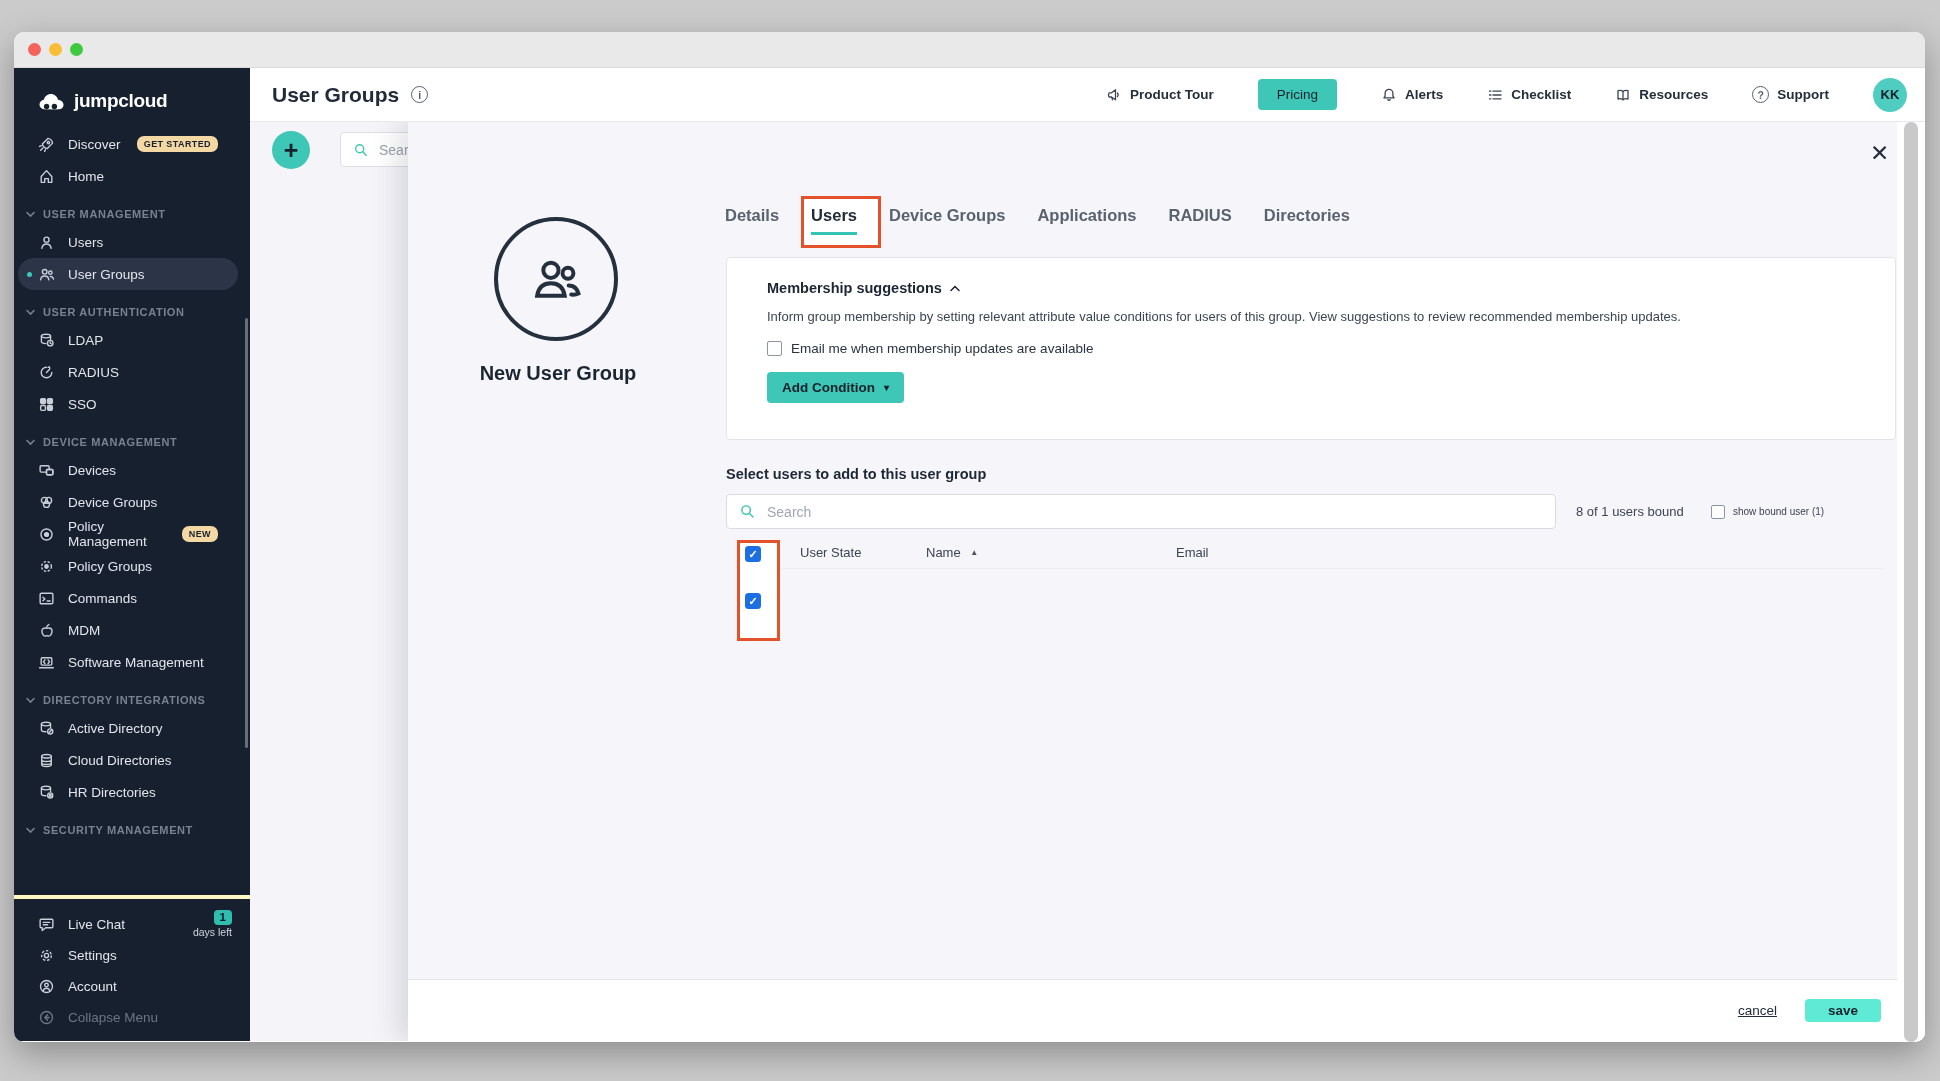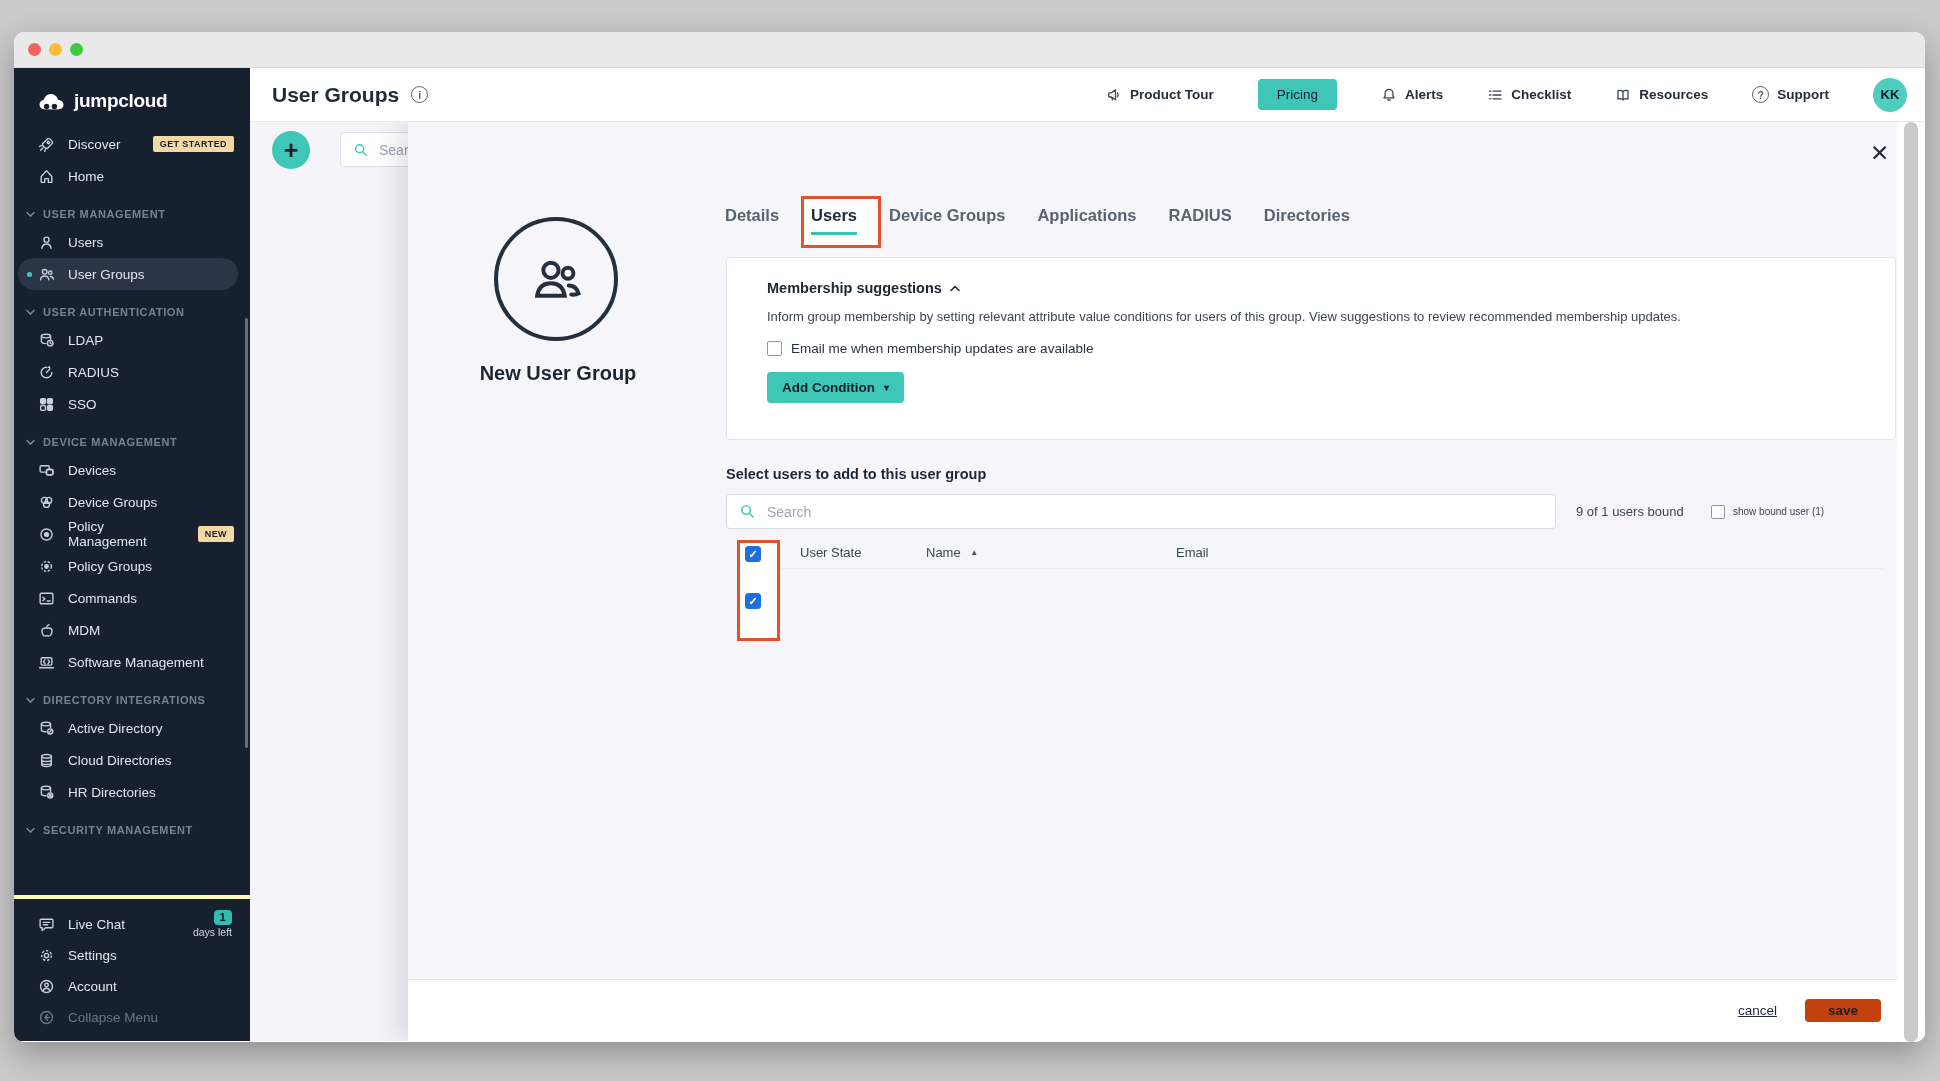--- a/index.html
+++ b/index.html
@@ -14,21 +14,21 @@
   .logo{display:flex;align-items:center;gap:9px;padding:22px 0 12px 24px;}
   .logo-text{font-size:19px;font-weight:bold;color:#fff;letter-spacing:-.3px;}
   .nav{flex:1;overflow:hidden;padding-top:4px;}
   .nav-item{display:flex;align-items:center;gap:13px;height:32px;padding:0 14px 0 24px;font-size:13.5px;color:#e2e6ec;cursor:pointer;}
   .nav-item svg{color:#c9cfd9;flex:0 0 17px;}
   .nav-item.active{background:#2b3547;border-radius:16px;margin:0 12px 0 4px;padding-left:20px;position:relative;}
   .nav-item.active::before{content:"";position:absolute;left:9px;top:14px;width:5px;height:5px;border-radius:50%;background:#41c7b9;}
   .section{display:flex;align-items:center;gap:8px;margin:16px 0 6px 12px;font-size:11px;font-weight:bold;letter-spacing:.6px;color:#79828f;}
   .section svg{color:#79828f;}
   .section.clipped{height:12px;overflow:hidden;margin-bottom:2px;}
-  .badge{background:#f3d8a3;color:#17202e;font-size:9px;font-weight:bold;padding:3px 7px;border-radius:2px;letter-spacing:.4px;margin-left:auto;margin-right:2px;white-space:nowrap;}
+  .badge{background:#f3d8a3;color:#17202e;font-size:9px;font-weight:bold;padding:3px 7px;border-radius:7px;letter-spacing:.4px;margin-left:auto;margin-right:18px;white-space:nowrap;}
   .sb-scroll{position:absolute;right:2px;top:250px;width:3px;height:430px;background:rgba(225,230,238,.4);border-radius:2px;}
   .sb-footer{border-top:4px solid #fef9c3;padding:10px 0 8px 0;}
   .sb-footer .nav-item{height:31px;}
   .days-stack{margin-left:auto;text-align:right;margin-right:4px;line-height:1.1;}
   .one-badge{display:inline-block;background:#2fbdb0;color:#0e1823;font-weight:bold;font-size:11.5px;padding:1px 6px;border-radius:4px;}
   .days-sub{font-size:10.5px;color:#cfd5dd;margin-top:2px;}
   .dim{color:#6b7585 !important;}
   .dim svg{color:#6b7585 !important;}
   
   .main{flex:1;display:flex;flex-direction:column;position:relative;background:#fff;}
@@ -78,21 +78,21 @@
   .col-name{width:250px;flex-shrink:0;}
   .col-email{flex:1;}
   .sort-asc{font-size:8px;color:#4a5361;margin-left:6px;vertical-align:2px;}
   .name-link{font-weight:bold;color:#1d2635;text-decoration:underline;cursor:pointer;}
   .sub-name{font-size:11.5px;color:#707885;margin-top:3px;}
   .cbx-checked{position:absolute;width:16px;height:16px;background:#1b6fe3;border-radius:3.5px;color:#fff;font-size:11px;font-weight:bold;display:flex;align-items:center;justify-content:center;z-index:13;cursor:pointer;}
   .cb-head{left:337px;top:424px;}
   .cb-row{left:337px;top:471px;}
   .drawer-footer{position:absolute;left:0;bottom:0;width:100%;height:62px;background:#fff;border-top:1px solid #e3e5ea;display:flex;align-items:center;justify-content:flex-end;gap:28px;padding-right:16px;}
   .cancel-link{font-size:13.5px;color:#232c3a;text-decoration:underline;cursor:pointer;}
-  .save-btn{background:#c2410c;color:#15202d;font-weight:bold;font-size:13.5px;padding:4px 23px;border-radius:4px;cursor:pointer;}
+  .save-btn{background:#5eead4;color:#15202d;font-weight:bold;font-size:13.5px;padding:4px 23px;border-radius:4px;cursor:pointer;}
   .vgutter{position:absolute;right:0;top:90px;width:28px;height:920px;background:#fff;z-index:15;}
   .vscroll{position:absolute;right:7px;top:0;width:14px;height:100%;background:#c9c9c9;border-radius:7px;}
   .icn{display:inline-flex;}
 </style>
 </head>
 <body>
 
 <div class="window">
   <div class="titlebar">
     <div class="tl red"></div>
@@ -488,21 +488,21 @@
 
           <div class="search-box">
             <span class="icn">
                 <svg width="17" height="17" viewBox="0 0 16 16" fill="none" stroke="currentColor" stroke-width="1.4" stroke-linecap="round">
                   <circle cx="6.7" cy="6.7" r="4"></circle>
                   <path d="M9.8 9.8l3.4 3.4"></path>
                 </svg>
               </span>
             <span>Search</span>
           </div>
-          <div class="bound">9 of 1 users bound</div>
+          <div class="bound">8 of 1 users bound</div>
           <div class="show-bound">
             <span class="cbx-empty"></span>
             <span>show bound user (1)</span>
           </div>
 
           <div class="thead">
             <div class="col-cb"></div>
             <div class="col-state">User State</div>
             <div class="col-name">
               <span>Name</span>

